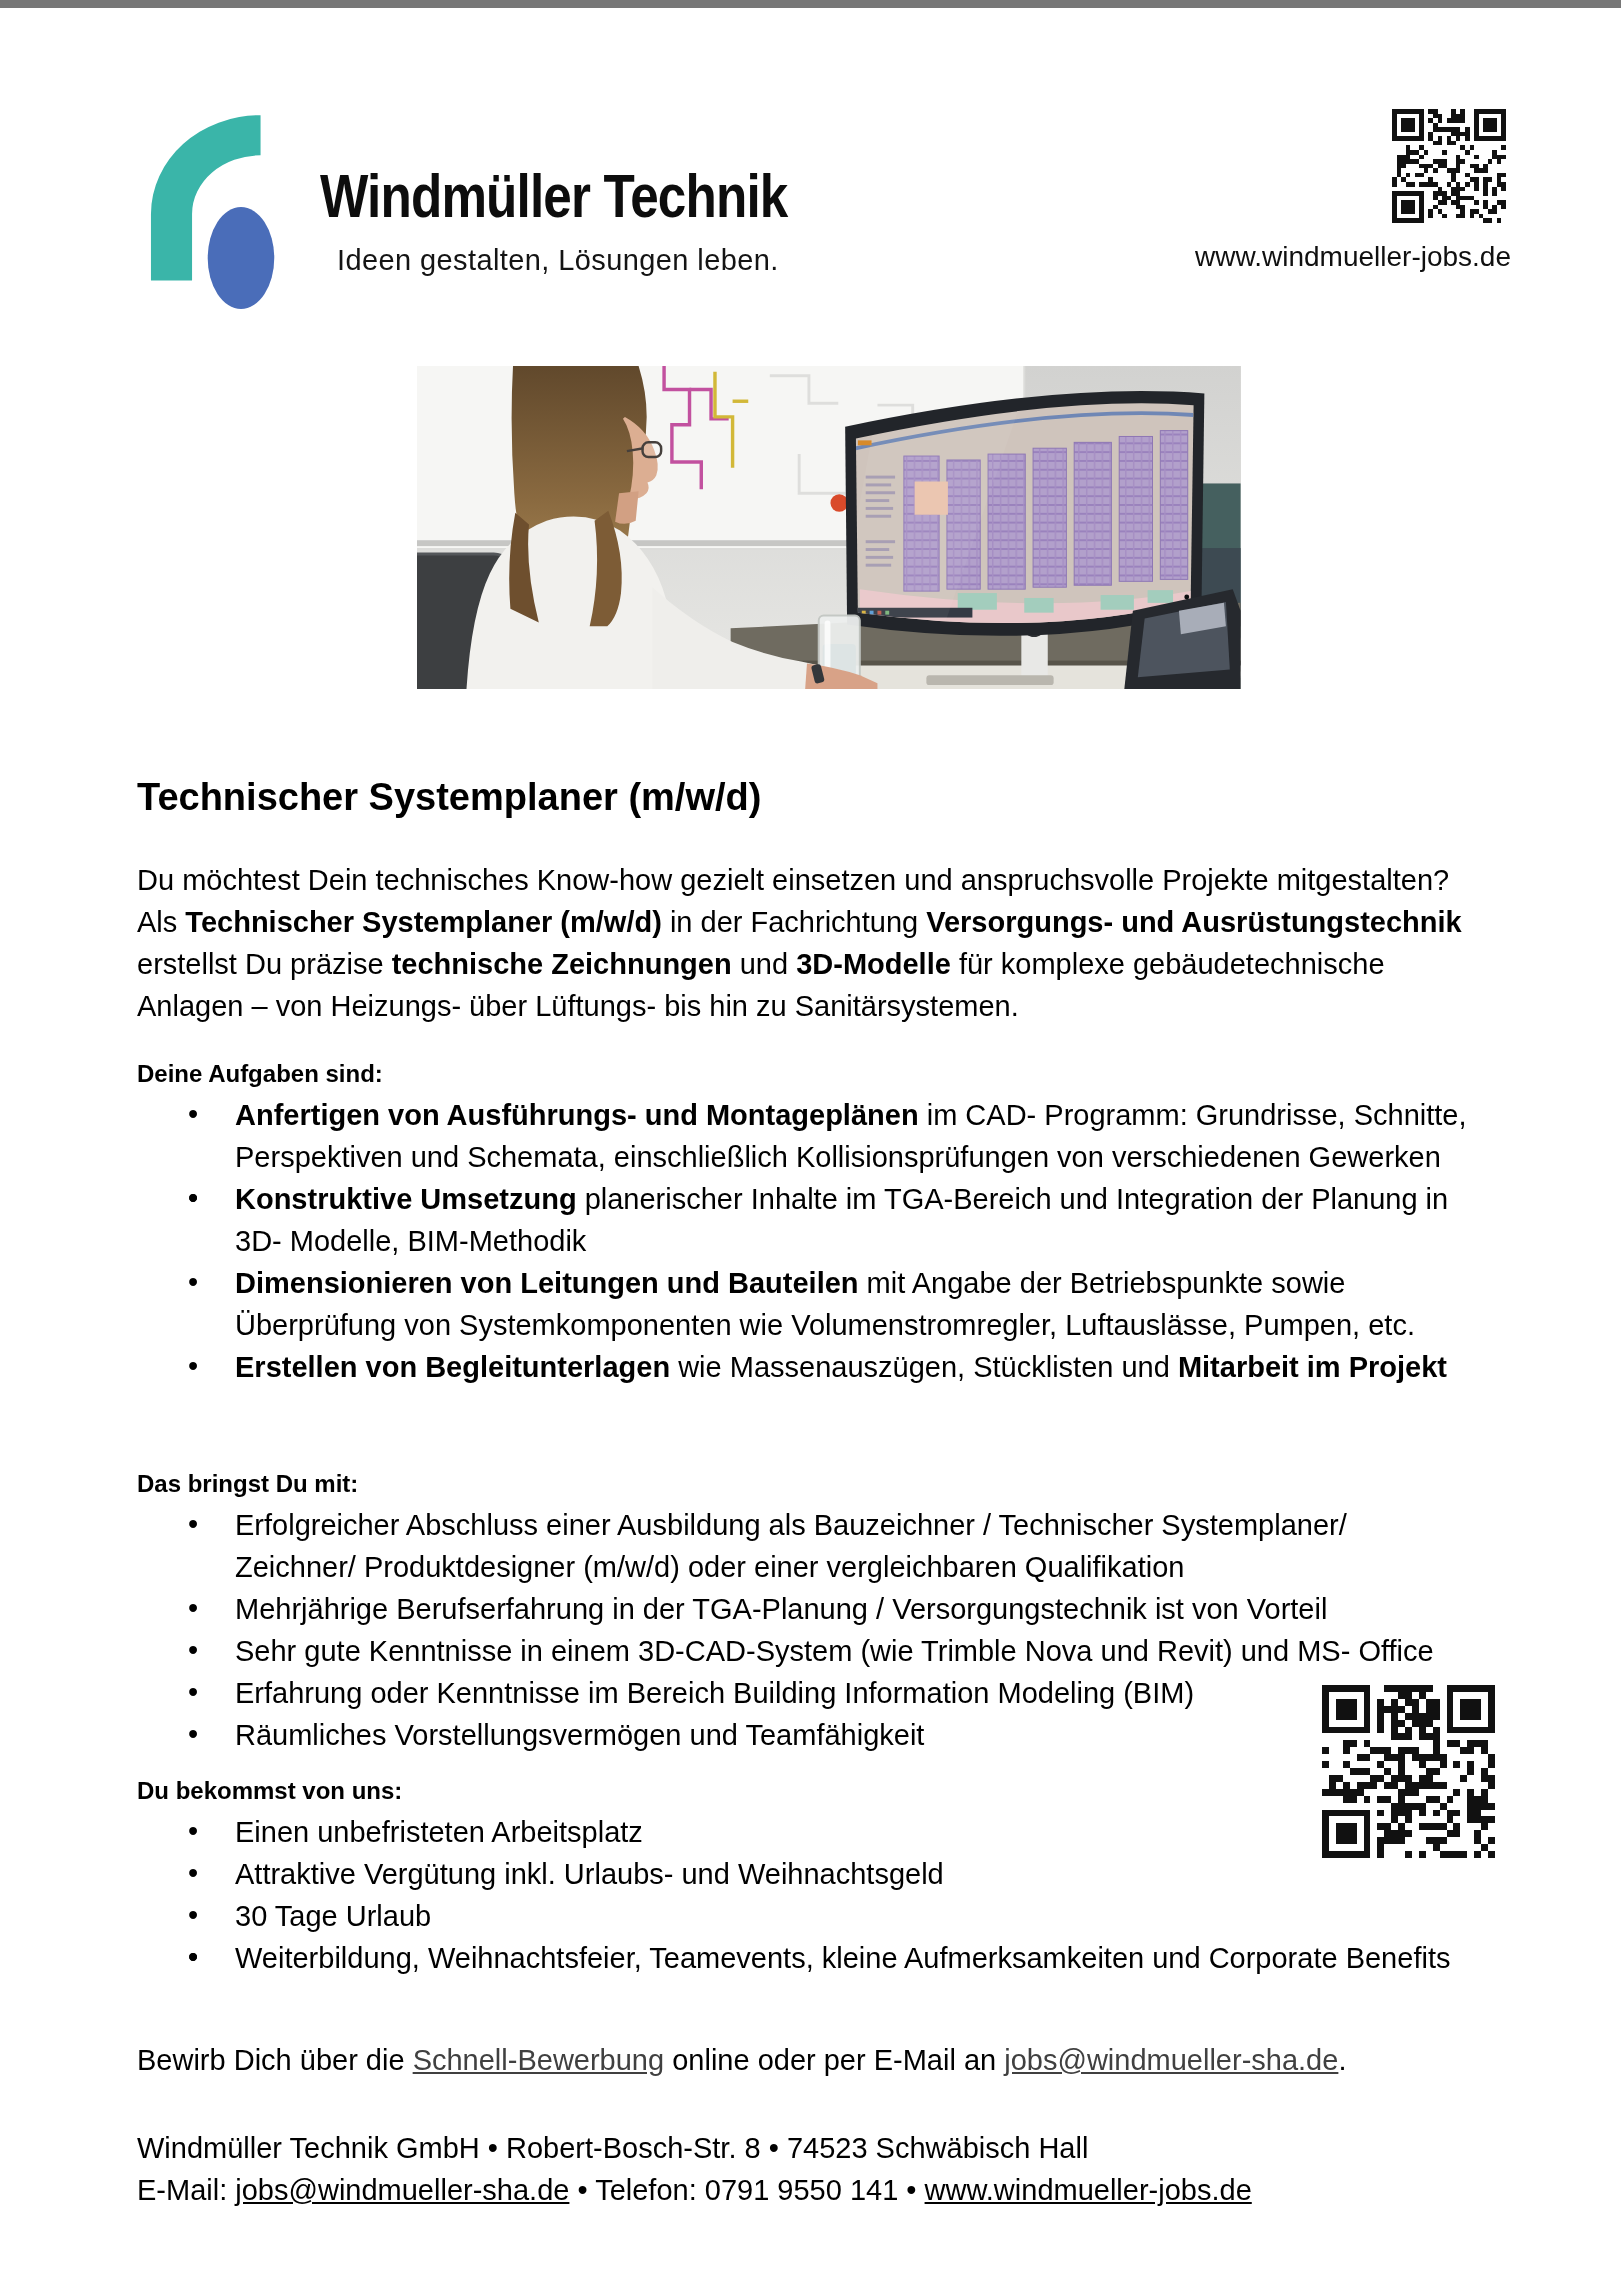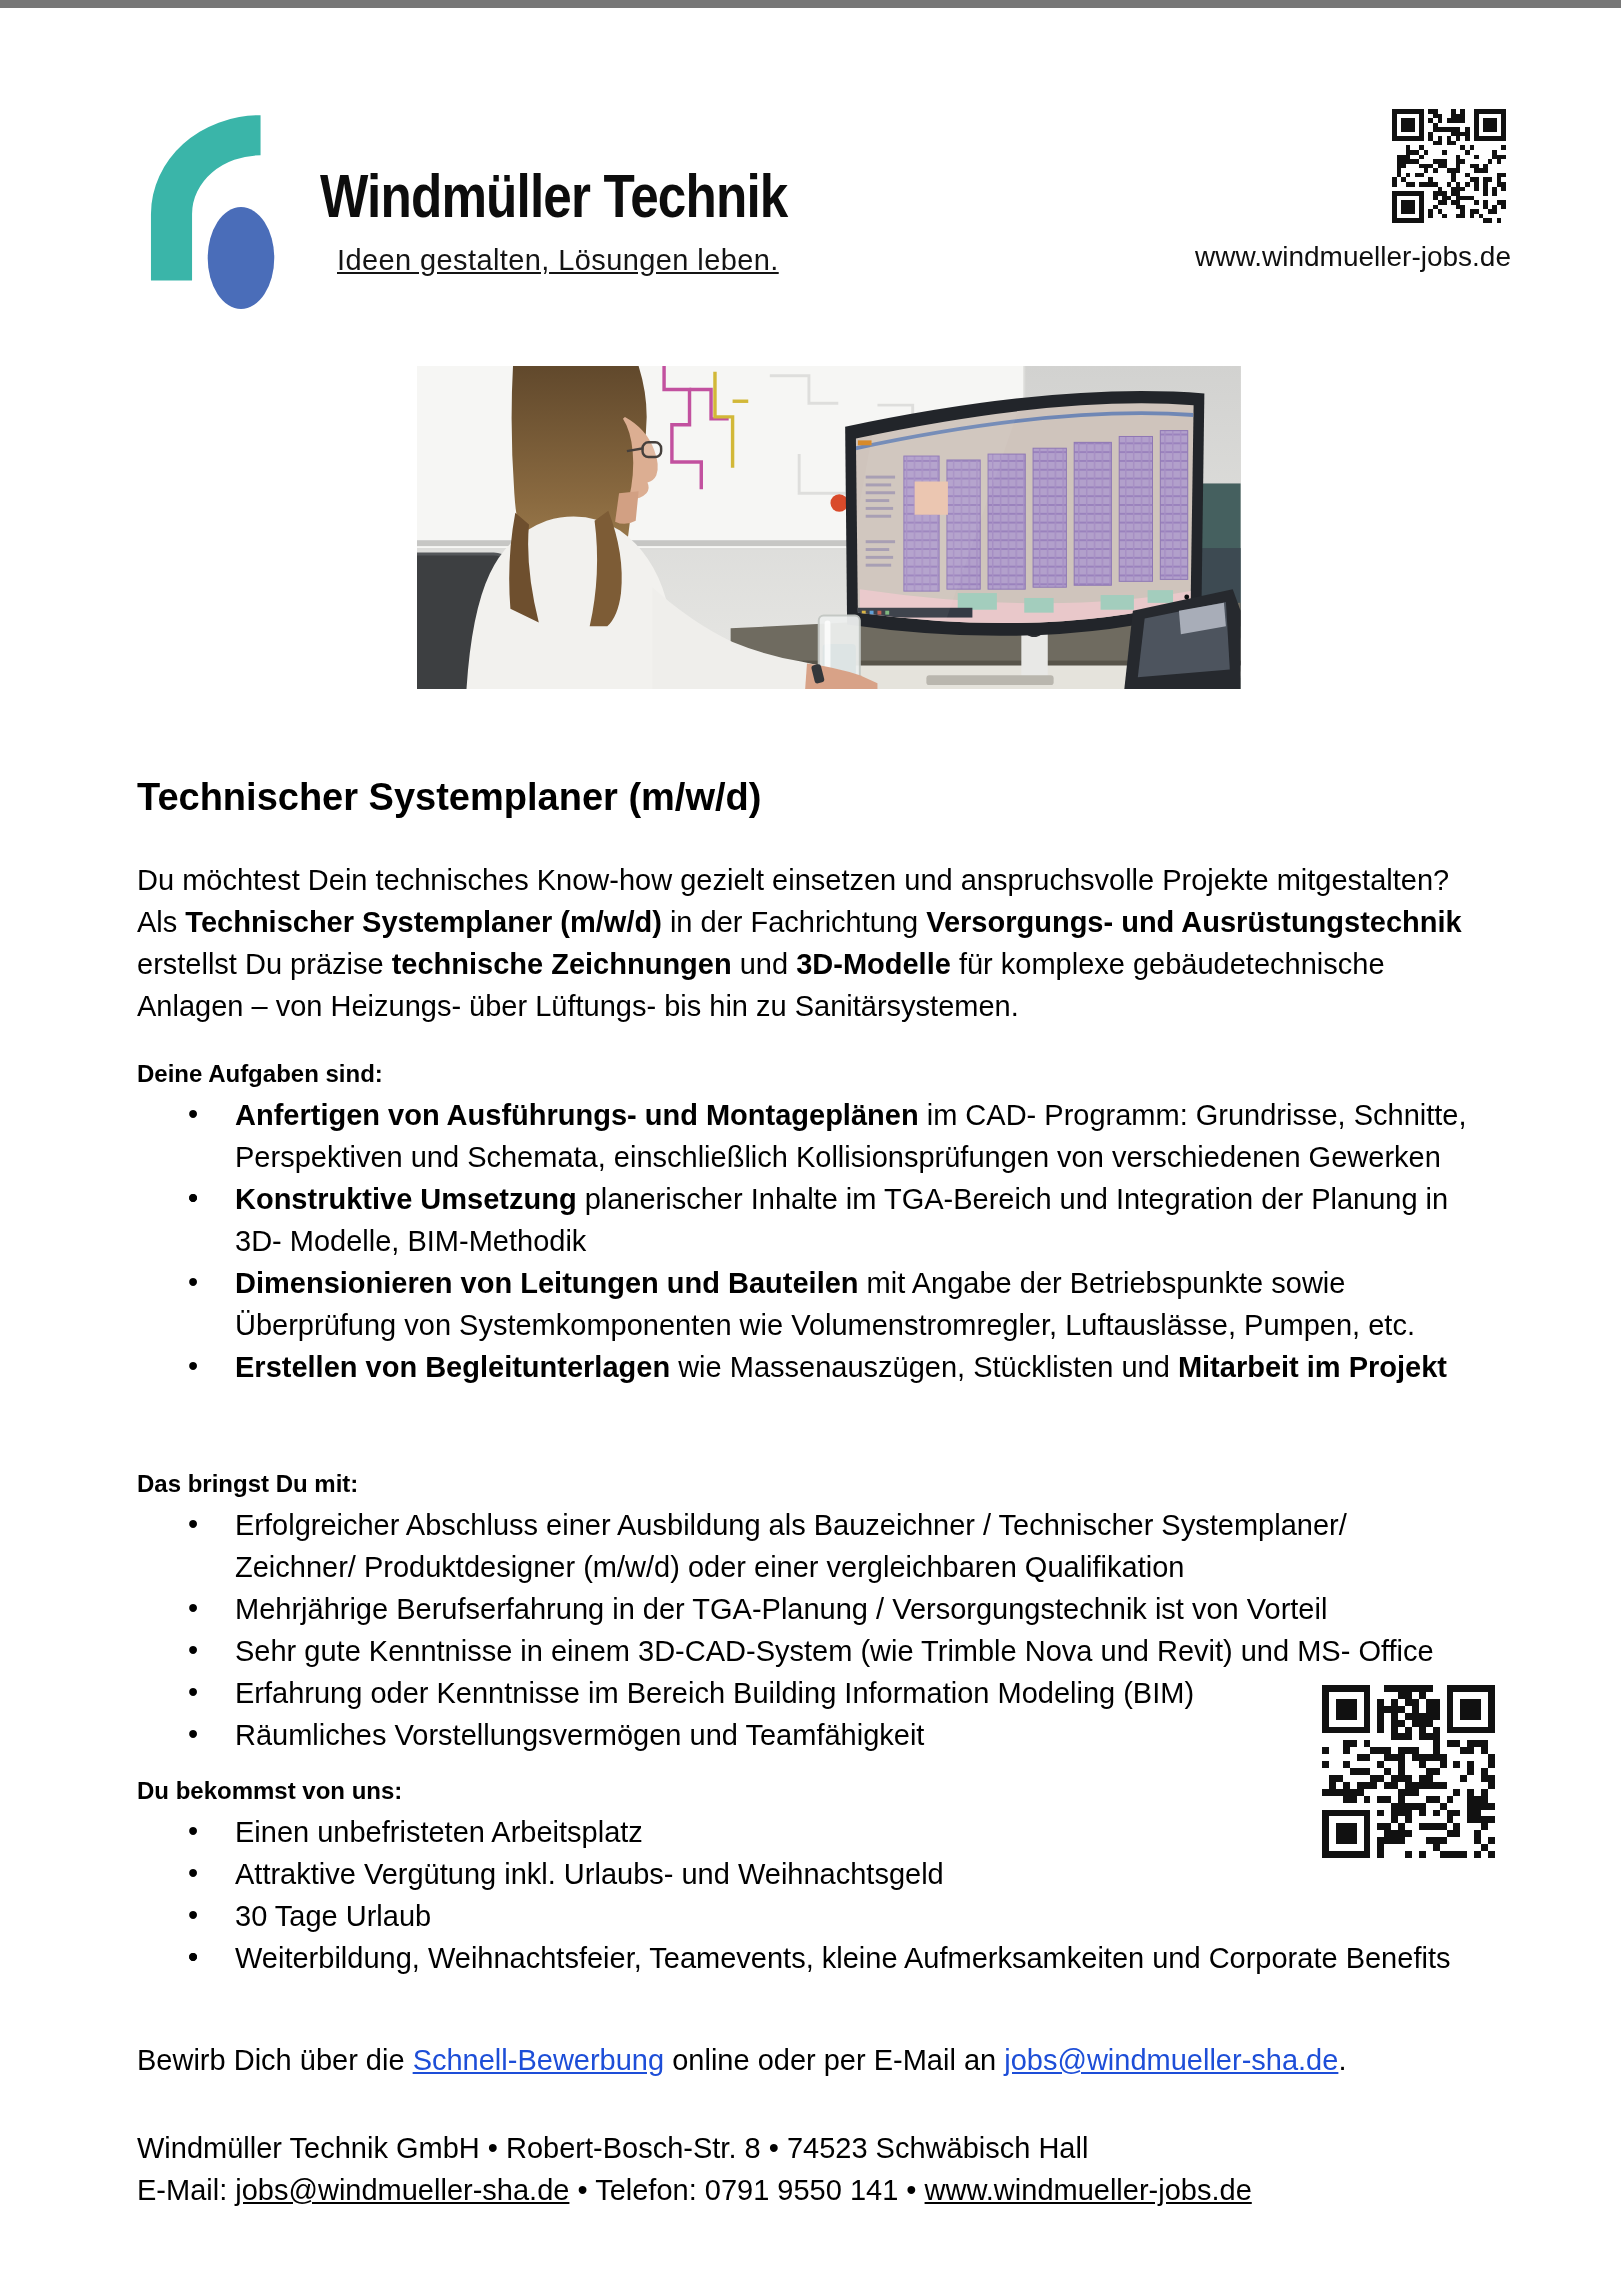--- a/index.html
+++ b/index.html
@@ -3,39 +3,39 @@
 <meta charset="utf-8">
 <style>
   html,body{margin:0;padding:0;background:#777;}
   .page{position:relative;width:1621px;height:2293px;background:#ffffff;margin:8px auto;
         font-family:"Liberation Sans",sans-serif;color:#000;overflow:hidden;}
   .abs{position:absolute;}
 
   
   .brand{left:320px;top:153px;font-size:61px;font-weight:bold;letter-spacing:-1px;
          transform:scaleX(.84);transform-origin:0 0;white-space:nowrap;color:#0d0d0d;}
-  .tagline{left:337px;top:236px;font-size:29px;letter-spacing:0.4px;color:#141414;white-space:nowrap;text-decoration:underline;}
+  .tagline{left:337px;top:236px;font-size:29px;letter-spacing:0.4px;color:#141414;white-space:nowrap;}
   .website-top{right:110px;top:233px;font-size:28px;color:#101010;white-space:nowrap;}
   .qr{background:#fff;}
   .qr svg{display:block;width:100%;height:100%;}
 
   
   .photo{left:417px;top:358px;width:824px;height:323px;overflow:hidden;background:#dcdcda;}
   .photo svg{display:block;}
 
   
   .title{left:137px;top:768px;font-size:38px;font-weight:bold;white-space:nowrap;}
   .bodyblock{left:137px;width:1441px;font-size:29px;line-height:42px;}
   .headline{left:137px;font-size:24px;line-height:42px;font-weight:bold;white-space:nowrap;}
   ul.blist{list-style:none;margin:0;padding:0;}
   ul.blist li{position:relative;padding-left:98px;font-size:29px;line-height:42px;}
   ul.blist li .dot{position:absolute;left:51px;top:-1px;}
   .b{font-weight:bold;}
   .u{text-decoration:underline;}
-  a.link,span.link{color:#1d4ed8;text-decoration:underline;cursor:pointer;}
+  a.link,span.link{color:#404040;text-decoration:underline;cursor:pointer;}
 </style>
 </head>
 <body>
 
 <div class="page">
 
   <svg class="abs" style="left:149px;top:104px;" width="137" height="201" viewBox="0 0 140 205">
     <path d="M 2 172 L 2 104 A 112 101 0 0 1 114 3 L 114 44 A 70 60 0 0 0 44 104 L 44 172 Z" fill="#3ab5a9"></path>
     <ellipse cx="94" cy="149" rx="34" ry="52" fill="#4a6db9"></ellipse>
   </svg>

